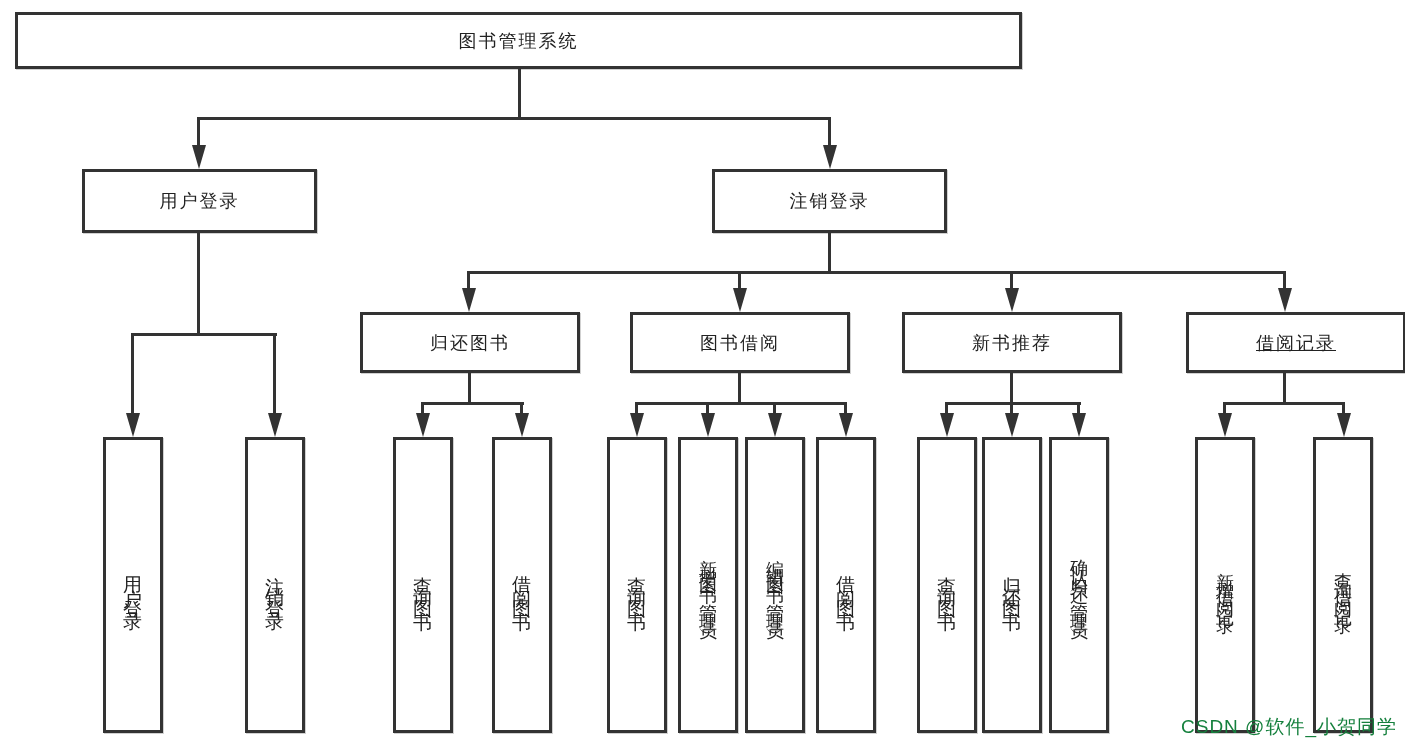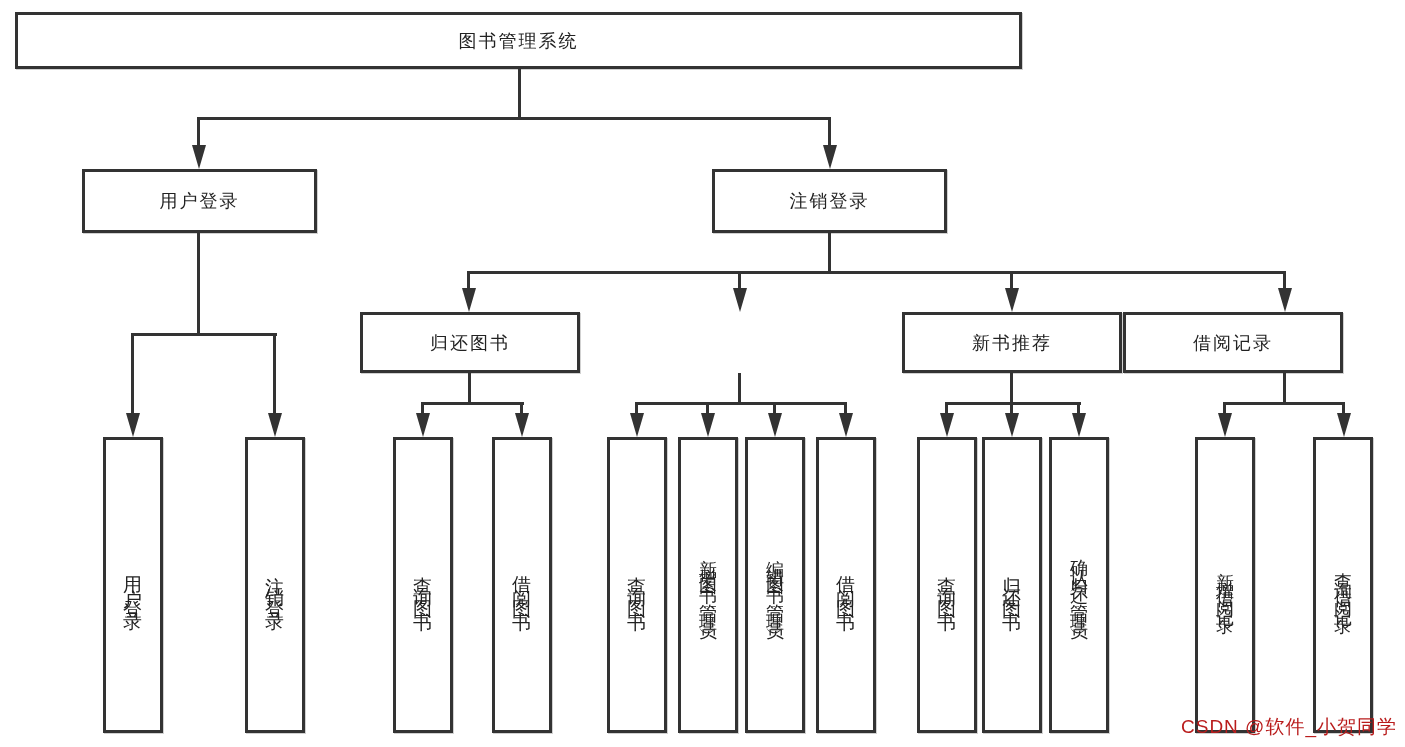--- a/index.html
+++ b/index.html
@@ -30,21 +30,21 @@
   .hline { position: absolute; height: 3px; background: #333333; }
   .arrow {
     position: absolute; width: 0; height: 0;
     border-left: 7px solid transparent;
     border-right: 7px solid transparent;
     border-top: 24px solid #333333;
   }
 
   .watermark {
     position: absolute; left: 1181px; top: 714px;
-    font-size: 19px; color: #b91c1c; letter-spacing: 1px;
+    font-size: 19px; color: #15803d; letter-spacing: 1px;
     white-space: nowrap;
   }
 </style>
 </head>
 <body>
 
 <div class="stage">
 
   <div class="box h" style="left:15px; top:12px; width:1007px; height:57px;">
     <span>图书管理系统</span>
@@ -71,24 +71,27 @@
   <div class="vline" style="left:1010px; top:272px; height:20px;"></div>
   <div class="vline" style="left:1283px; top:272px; height:20px;"></div>
   <div class="arrow" style="left:462px; top:288px;"></div>
   <div class="arrow" style="left:733px; top:288px;"></div>
   <div class="arrow" style="left:1005px; top:288px;"></div>
   <div class="arrow" style="left:1278px; top:288px;"></div>
 
   <div class="box h" style="left:360px; top:312px; width:220px; height:61px;">
     <span>归还图书</span>
   </div>
+  <div class="box h" style="left:630px; top:312px; width:220px; height:61px;">
+    <span>图书借阅</span>
+  </div>
   <div class="box h" style="left:902px; top:312px; width:220px; height:61px;">
     <span>新书推荐</span>
   </div>
-  <div class="box h" style="left:1123px; top:312px; width:220px; height:61px;">
+  <div class="box h" style="left:1186px; top:312px; width:220px; height:61px;text-decoration:underline;">
     <span>借阅记录</span>
   </div>
 
   <div class="vline" style="left:197px; top:233px; height:102px;"></div>
   <div class="hline" style="left:131px; top:333px; width:146px;"></div>
   <div class="vline" style="left:131px; top:334px; height:84px;"></div>
   <div class="vline" style="left:273px; top:334px; height:84px;"></div>
   <div class="arrow" style="left:126px; top:413px;"></div>
   <div class="arrow" style="left:268px; top:413px;"></div>
 

